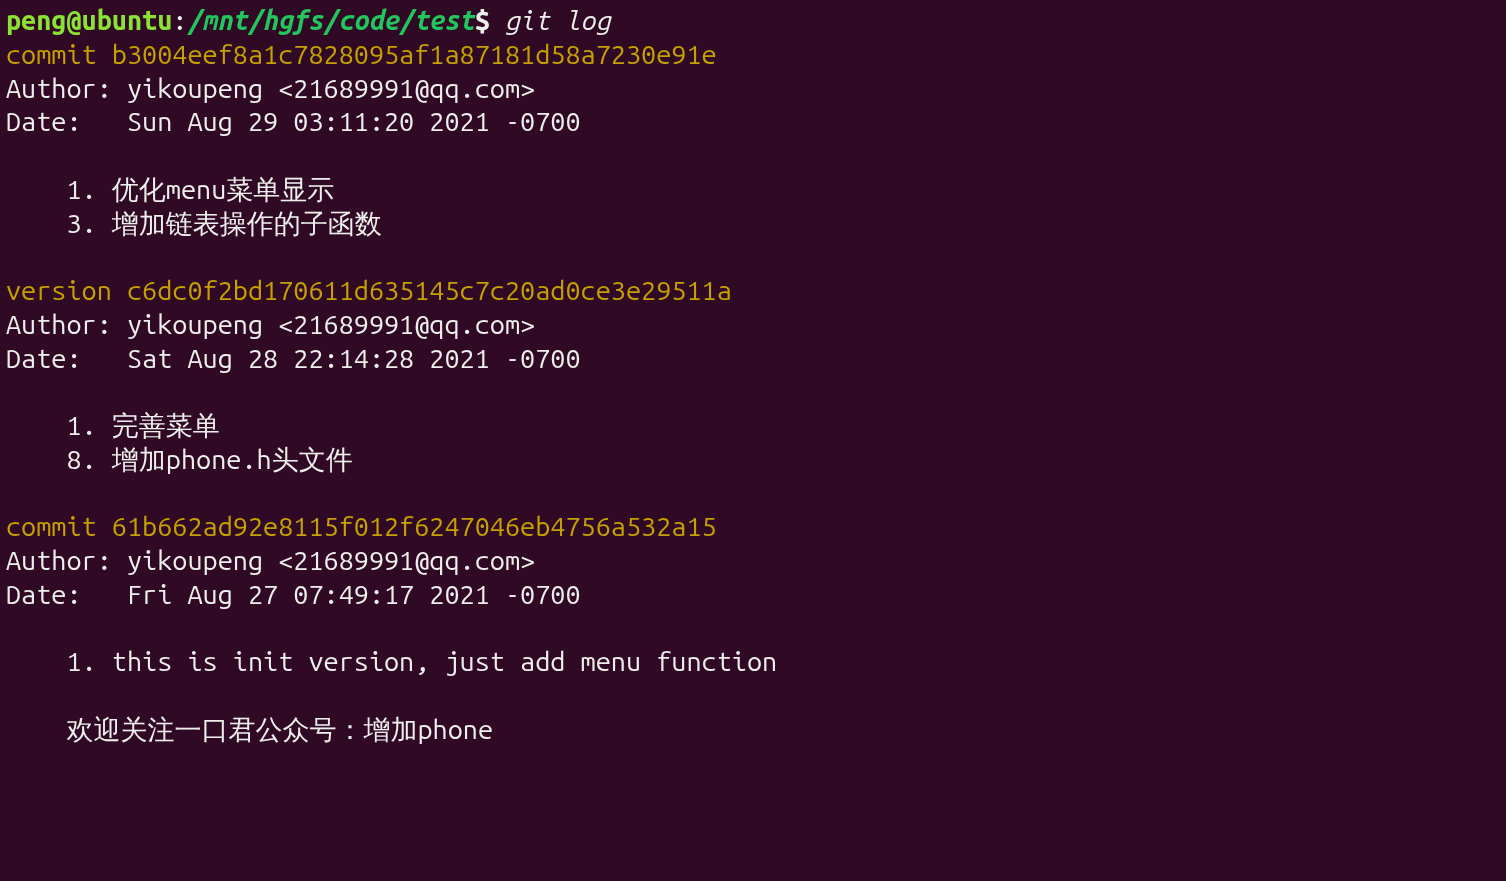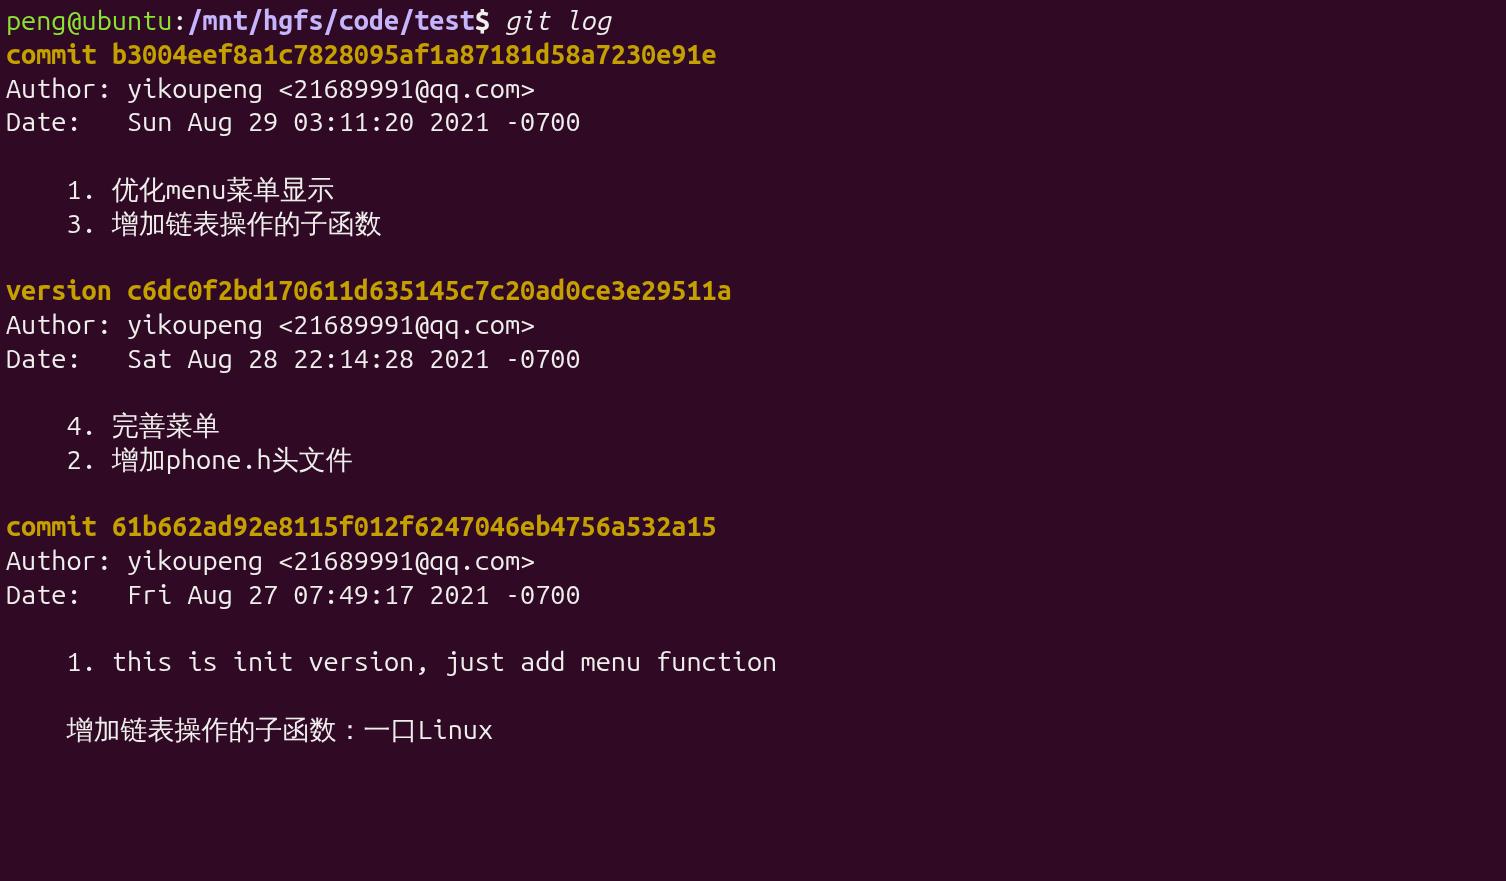--- a/index.html
+++ b/index.html
@@ -12,45 +12,45 @@
   }
   .terminal {
     font-family: "Ubuntu Mono", "DejaVu Sans Mono", "Consolas", monospace;
     font-size: 27px;
     line-height: 1.25;
     color: #eeeeec;
     padding: 4px 6px;
     white-space: pre;
     letter-spacing: 0px;
   }
-  .user { color: #8ae234; font-weight: normal; }
-  .path { color: #c4b5fd; font-weight: bold; }
+  .user { color: #8ae234; font-weight: bold; }
+  .path { color: #22c55e; font-weight: bold; font-style: italic; }
   .dollar { color: #eeeeec; font-weight: bold; }
   .cmd { color: #eeeeec; font-style: italic; }
-  .commit { color: #c4a000; font-weight: bold; }
+  .commit { color: #c4a000; }
   .plain { color: #eeeeec; }
 </style>
 </head>
 <body>
 
 <div class="terminal"><span class="user">peng@ubuntu</span><span class="plain">:</span><span class="path">/mnt/hgfs/code/test</span><span class="dollar">$ </span><span class="cmd">git log</span>
 <span class="commit">commit b3004eef8a1c7828095af1a87181d58a7230e91e</span>
 <span class="plain">Author: yikoupeng &lt;21689991@qq.com&gt;</span>
 <span class="plain">Date:   Sun Aug 29 03:11:20 2021 -0700</span>
 
 <span class="plain">    1. 优化menu菜单显示</span>
 <span class="plain">    3. 增加链表操作的子函数</span>
 
 <span class="commit">version c6dc0f2bd170611d635145c7c20ad0ce3e29511a</span>
 <span class="plain">Author: yikoupeng &lt;21689991@qq.com&gt;</span>
 <span class="plain">Date:   Sat Aug 28 22:14:28 2021 -0700</span>
 
-<span class="plain">    4. 完善菜单</span>
-<span class="plain">    2. 增加phone.h头文件</span>
+<span class="plain">    1. 完善菜单</span>
+<span class="plain">    8. 增加phone.h头文件</span>
 
 <span class="commit">commit 61b662ad92e8115f012f6247046eb4756a532a15</span>
 <span class="plain">Author: yikoupeng &lt;21689991@qq.com&gt;</span>
 <span class="plain">Date:   Fri Aug 27 07:49:17 2021 -0700</span>
 
 <span class="plain">    1. this is init version, just add menu function</span>
 <span class="plain"></span>
-<span class="plain">    增加链表操作的子函数：一口Linux</span>
+<span class="plain">    欢迎关注一口君公众号：增加phone</span>
 </div>
 
 </body></html>

